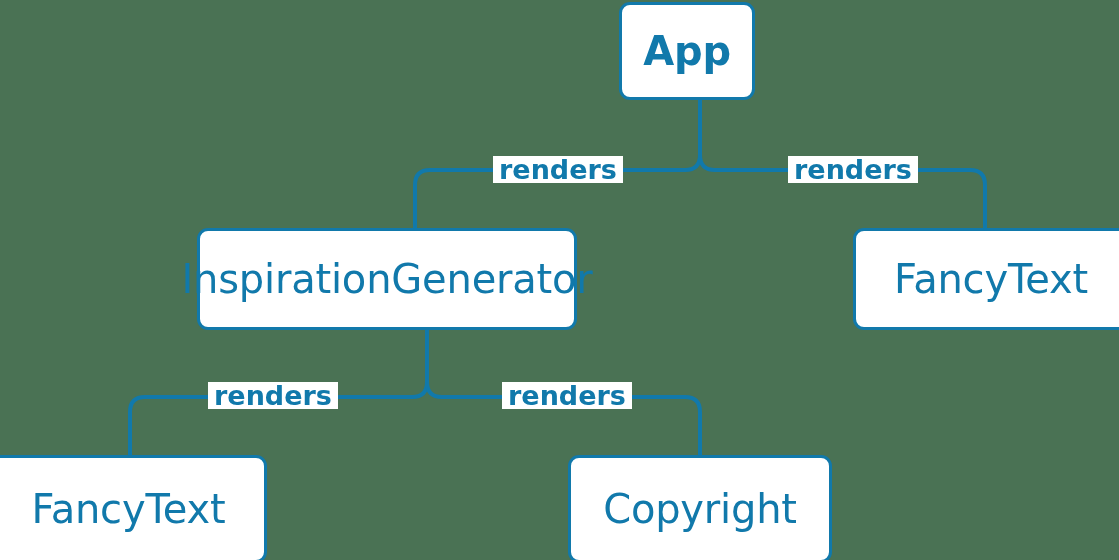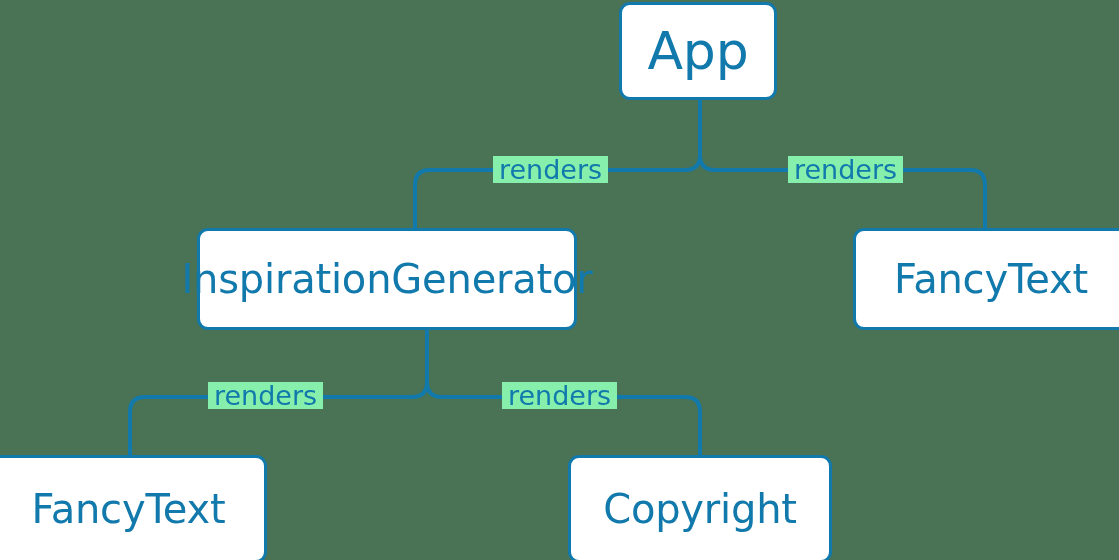--- a/index.html
+++ b/index.html
@@ -39,30 +39,30 @@
     font-family: "DejaVu Sans", sans-serif;
     font-weight: 400;
     letter-spacing: -0.2px;
     white-space: nowrap;
     z-index: 2;
   }
   .edge-label {
     position: absolute;
     color: #1179ab;
     font-family: "DejaVu Sans", sans-serif;
-    font-weight: 400;
+    font-weight: 700;
     white-space: nowrap;
     z-index: 3;
-    background: #86efac;
+    background: #ffffff;
     padding: 0 6px;
     line-height: 1;
   }
 
   
-  #node-app        { left: 619px;  top: 2px;   width: 158px; height: 98px;  font-size: 52px; }
+  #node-app        { left: 619px;  top: 2px;   width: 136px; height: 98px;  font-size: 40px; font-weight: bold; }
   #node-inspgen    { left: 197px;  top: 228px; width: 380px; height: 102px; font-size: 40px; }
   #node-fancy-right{ left: 853px;  top: 228px; width: 276px; height: 102px; font-size: 40px; }
   #node-fancy-left { left: -10px;  top: 455px; width: 277px; height: 108px; font-size: 40px; }
   #node-copyright  { left: 568px;  top: 455px; width: 264px; height: 108px; font-size: 40px; }
 
   
   #label-app-inspgen   { left: 493px; top: 156px; font-size: 27px; }
   #label-app-fancy     { left: 788px; top: 156px; font-size: 27px; }
   #label-ig-fancy      { left: 208px; top: 382px; font-size: 27px; }
   #label-ig-copyright  { left: 502px; top: 382px; font-size: 27px; }

